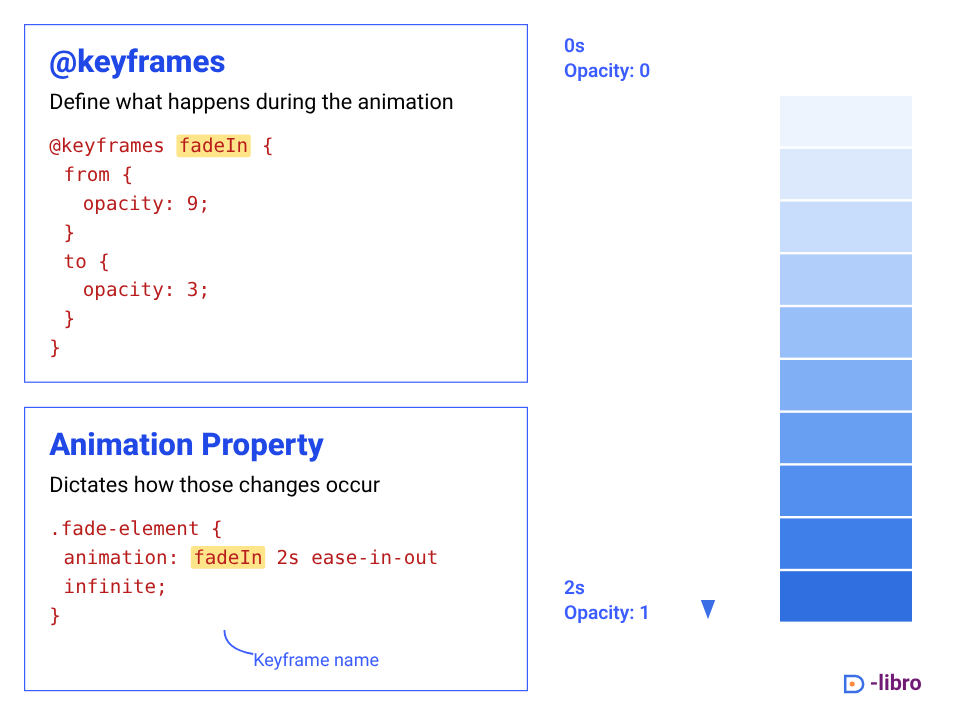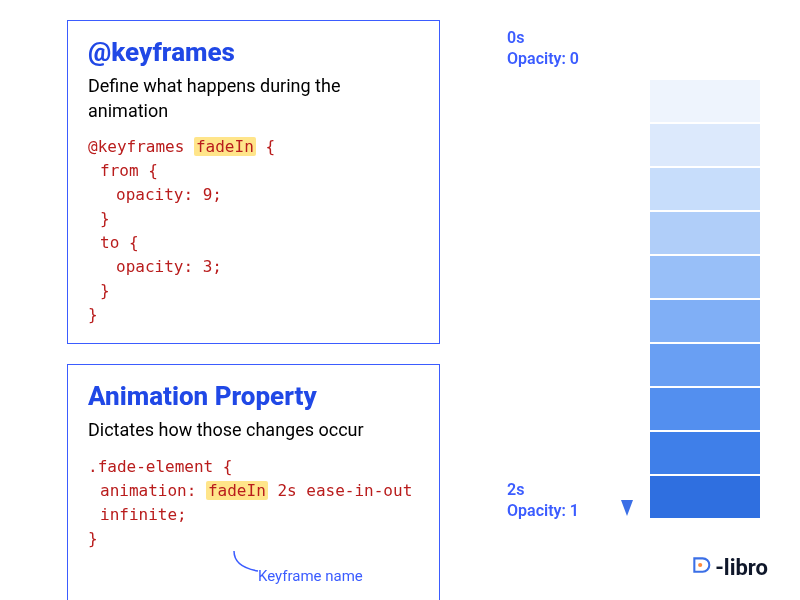--- a/index.html
+++ b/index.html
@@ -18,21 +18,20 @@
 .left-col {
   flex: 0 0 420px;
   display: flex;
   flex-direction: column;
   gap: 20px;
 }
 .card {
   border: 1px solid #3b5cff;
   padding: 16px 20px;
   background: #fff;
-  margin-left: 47px;
 }
 .card-title {
   font-size: 26px;
   font-weight: 800;
   color: #2048e6;
   margin-bottom: 6px;
 }
 .card-subtitle {
   font-size: 18px;
   color: #000000;
@@ -67,21 +66,20 @@
   top: 12px;
   left: 170px;
   font-size: 15px;
   color: #3b5cff;
   text-align: right;
 }
 .right-col {
   flex: 1;
   position: relative;
   padding-top: 8px;
-  margin-left: 37px;
 }
 .timeline-label {
   font-size: 16px;
   font-weight: 600;
   color: #3b5cff;
   line-height: 1.3;
   margin-bottom: 6px;
 }
 .timeline-top { margin-bottom: 10px; }
 .timeline-bottom { position: absolute; top: 460px; left: 0; }
@@ -99,25 +97,25 @@
 .arrow {
   position: absolute;
   top: 60px;
   left: 110px;
   height: 440px;
 }
 .logo {
   position: absolute;
   bottom: 20px;
   right: 32px;
-  font-size: 22px;
+  font-size: 18px;
   font-weight: 700;
-  color: #0f172a;
+  color: #701a75;
   display: flex;
-  align-items: flex-start;
+  align-items: flex-end;
   gap: 4px;
 }
 .logo-icon {
   width: 20px;
   height: 20px;
 }
 </style>
 </head>
 <body>
 

